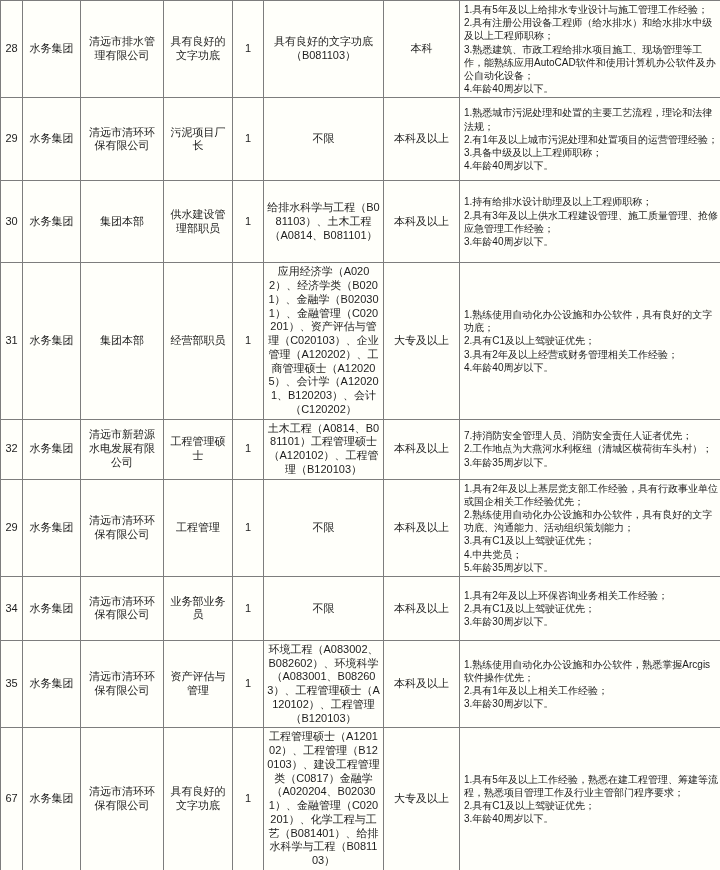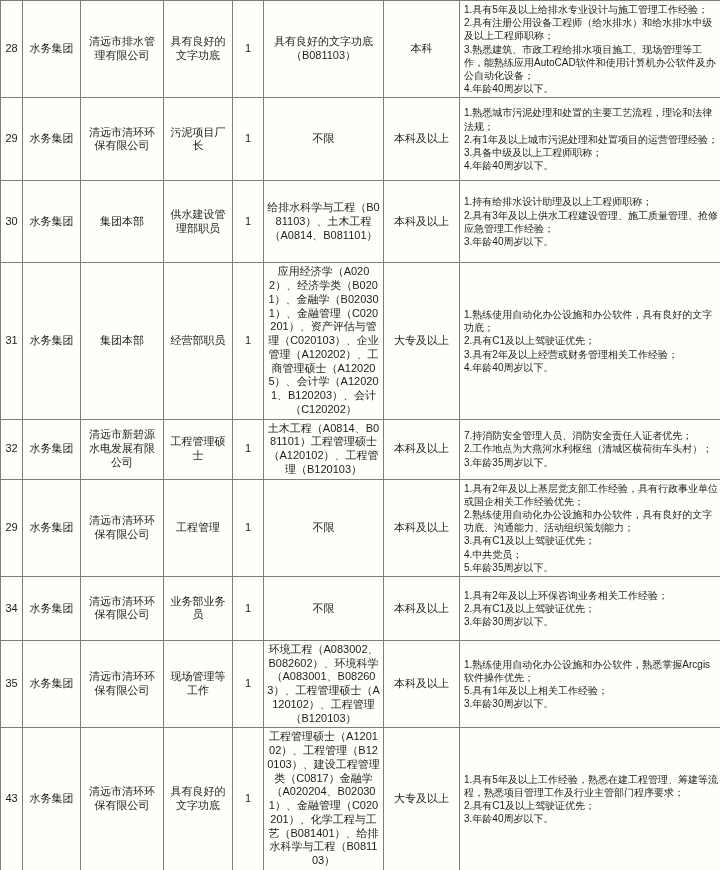--- a/index.html
+++ b/index.html
@@ -135,30 +135,30 @@
     <td class="c-center">不限</td>
     <td class="c-center">本科及以上</td>
     <td class="c-req">1.具有2年及以上环保咨询业务相关工作经验；
 2.具有C1及以上驾驶证优先；
 3.年龄30周岁以下。</td>
   </tr>
         <tr style="height: 81px;">
     <td class="c-center">35</td>
     <td class="c-center">水务集团</td>
     <td class="c-center">清远市清环环保有限公司</td>
-    <td class="c-center">现场管理等工作</td>
+    <td class="c-center">资产评估与管理</td>
     <td class="c-center">1</td>
     <td class="c-center">环境工程（A083002、B082602）、环境科学（A083001、B082603）、工程管理硕士（A120102）、工程管理（B120103）</td>
     <td class="c-center">本科及以上</td>
     <td class="c-req">1.熟练使用自动化办公设施和办公软件，熟悉掌握Arcgis软件操作优先；
-5.具有1年及以上相关工作经验；
+2.具有1年及以上相关工作经验；
 3.年龄30周岁以下。</td>
   </tr>
         <tr style="height: 128px;">
-    <td class="c-center">43</td>
+    <td class="c-center">67</td>
     <td class="c-center">水务集团</td>
     <td class="c-center">清远市清环环保有限公司</td>
     <td class="c-center">具有良好的文字功底</td>
     <td class="c-center">1</td>
     <td class="c-center">工程管理硕士（A120102）、工程管理（B120103）、建设工程管理类（C0817）金融学（A020204、B020301）、金融管理（C020201）、化学工程与工艺（B081401）、给排水科学与工程（B081103）</td>
     <td class="c-center">大专及以上</td>
     <td class="c-req">1.具有5年及以上工作经验，熟悉在建工程管理、筹建等流程，熟悉项目管理工作及行业主管部门程序要求；
 2.具有C1及以上驾驶证优先；
 3.年龄40周岁以下。</td>
   </tr>

